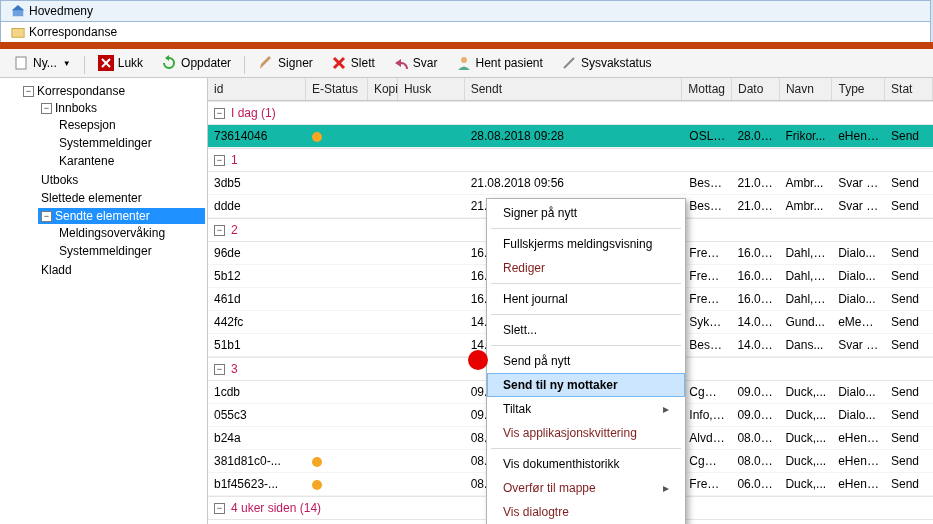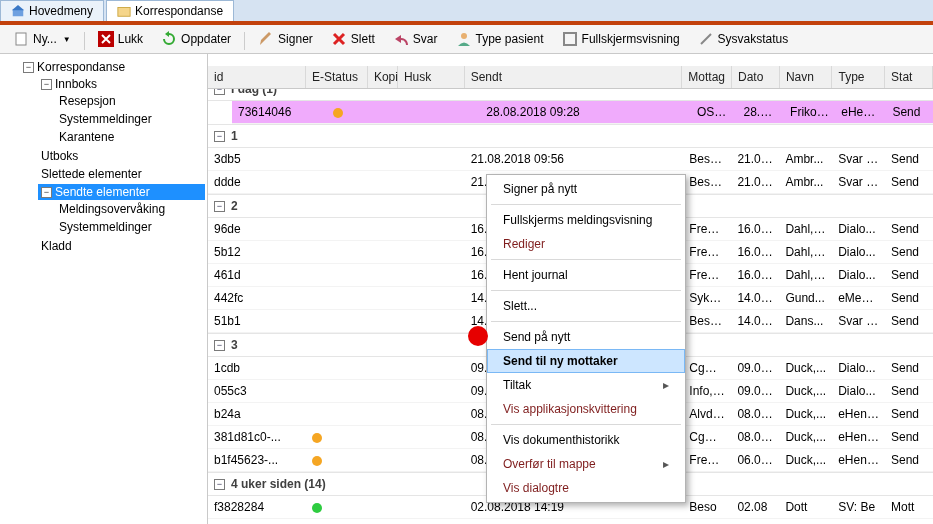--- a/index.html
+++ b/index.html
@@ -1,44 +1,44 @@
 <!DOCTYPE html>
 <html><head>
 <meta charset="utf-8">
 <style>
   * { box-sizing: border-box; font-family: "Segoe UI", Tahoma, sans-serif; font-size: 12px; }
   html, body { margin:0; padding:0; width:933px; height:524px; overflow:hidden; background:#fff; }
   
-  .tabs { display:flex; background:#d6e3f2; border-bottom:4px solid #c2410c; }
+  .tabs { display:flex; background:#d6e3f2; border-bottom:7px solid #c2410c;flex-direction:column; }
   .tab { display:flex; align-items:center; gap:4px; padding:3px 10px; border:1px solid #9cb8d6; border-bottom:none; margin-right:2px; background:#eaf2fa; cursor:pointer; }
   .tab.active { background:#fff; }
   .tab-icon { width:14px; height:14px; }
   
   .toolbar { display:flex; align-items:flex-end; gap:4px; padding:3px 6px; border-bottom:1px solid #c9c9c9; background:#f5f5f5; flex-wrap:nowrap; white-space:nowrap; }
   .tbtn { display:flex; align-items:center; gap:4px; padding:2px 6px; border:1px solid transparent; cursor:pointer; border-radius:3px; }
   .tbtn .ic { width:16px; height:16px; display:inline-block; }
   .sep { width:1px; height:18px; background:#ccc; margin:0 2px; }
   
   .body { display:flex; height:calc(524px - 22px - 26px); }
   .tree { width:208px; border-right:1px solid #c9c9c9; padding:4px 2px; overflow:auto; }
   .tree ul { list-style:none; margin:0; padding:0 0 0 16px; }
   .tree li { padding:1px 0 1px 2px; white-space:nowrap; }
   .tree .node { display:flex; align-items:center; gap:3px; padding:1px 3px; cursor:pointer; }
   .tree .node.selected { background:#1e90ff; color:#fff; }
   .tree .exp { width:11px; height:11px; border:1px solid #7a7a7a; display:inline-flex; align-items:center; justify-content:center; font-size:9px; line-height:9px; background:#fff; color:#333; }
   
   .grid { flex:1; overflow:auto; position:relative; }
-  .ghead { display:flex; position:sticky; top:12px; background:#f0f0f0; border-bottom:1px solid #c9c9c9; z-index:2; }
+  .ghead { display:flex; position:sticky; top:0; background:#f0f0f0; border-bottom:1px solid #c9c9c9; z-index:2; }
   .ghead .col { padding:4px 6px; border-right:1px solid #d9d9d9; color:#222; font-weight:400; }
   .c-id{width:103px}.c-est{width:65px}.c-kopi{width:30px}.c-husk{width:70px}.c-sendt{width:230px}.c-mottag{width:50px}.c-dato{width:50px}.c-navn{width:55px}.c-type{width:55px}.c-stat{width:50px}
   .grp { display:flex; align-items:center; gap:6px; padding:4px 6px; color:#335; border-top:1px solid #e5e5e5; border-bottom:1px solid #e5e5e5; }
   .grp .gic{width:11px;height:11px;border:1px solid #7a7a7a;display:inline-flex;align-items:center;justify-content:center;font-size:9px;background:#fff}
-  .grp b{color:#404040;font-weight:700}
+  .grp b{color:#be185d;font-weight:400}
   .row { display:flex; padding:2px 0; border-bottom:1px solid #f3f3f3; }
-  .row.selected { background:#f0abfc;margin-left:24px; }
+  .row.selected { background:#14b8a6; }
   .row .cell { padding:2px 6px; overflow:hidden; text-overflow:ellipsis; white-space:nowrap; }
   .dot{width:10px;height:10px;border-radius:50%;display:inline-block;vertical-align:middle}
   .dot.o{background:#f5a623}.dot.g{background:#2ecc40}
   
   .ctxmenu { position:absolute; left:278px; top:120px; width:200px; background:#fff; border:1px solid #b3b3b3; box-shadow:3px 3px 6px rgba(0,0,0,0.3); z-index:10; padding:2px 0; }
   .mitem { padding:5px 16px; cursor:pointer; white-space:nowrap; }
   .mitem.hover { background:#cde6ff; border:1px solid #7ab8f5; padding:4px 15px;font-weight:bold; }
   .mitem.disabled { color:#7f1d1d; cursor:default; }
   .mitem.sub::after { content:"▸"; float:right; color:#555; }
   .msep { height:1px; background:#d9d9d9; margin:3px 4px; }
@@ -104,27 +104,21 @@
         <path d="M8 4 L2 8 L8 12 Z" fill="#b46"></path>
         <path d="M8 8 C14 8 14 14 14 14" stroke="#b46" fill="none" stroke-width="2"></path>
       </svg>
       <span>Svar</span>
     </div>
   <div class="tbtn">
       <svg class="ic" viewBox="0 0 16 16">
         <circle cx="8" cy="5" r="3" fill="#e8b070"></circle>
         <path d="M2 15 Q8 8 14 15" fill="#5a8"></path>
       </svg>
-      <span>Type pasient</span>
-    </div>
-  <div class="tbtn">
-      <svg class="ic" viewBox="0 0 16 16">
-        <rect x="2" y="2" width="12" height="12" fill="none" stroke="#888" stroke-width="2"></rect>
-      </svg>
-      <span>Fullskjermsvisning</span>
+      <span>Hent pasient</span>
     </div>
   <div class="tbtn">
       <svg class="ic" viewBox="0 0 16 16">
         <path d="M3 13 L13 3" stroke="#888" stroke-width="2"></path>
       </svg>
       <span>Sysvakstatus</span>
     </div>
   <div class="tbtn"></div>
 </div>
 

